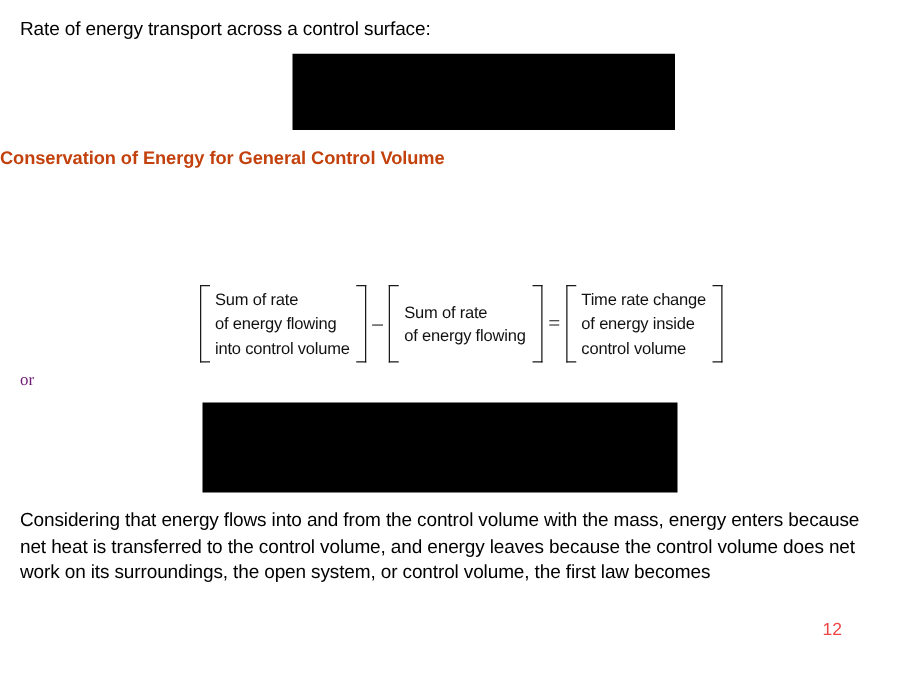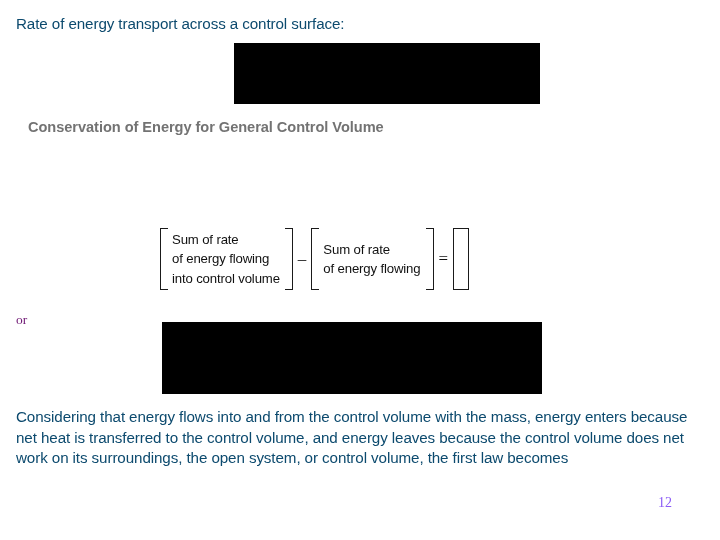--- a/index.html
+++ b/index.html
@@ -23,42 +23,42 @@
     width: 720px;
     height: 540px;
   }
 
   
   .txt {
     position: absolute;
     font-family: "Liberation Sans", sans-serif;
     font-size: 15.2px;
     line-height: 20.5px;
-    color: #0c4a6e;
+    color: #000000;
     white-space: pre-wrap;
     letter-spacing: -0.1px;
   }
 
   #lead-line {
     left: 16px;
     top: 14px;
     width: 690px;
   }
 
   #section-heading {
     position: absolute;
-    left: 28px;
+    left: 0;
     top: 118px;
     width: 690px;
     font-family: "Liberation Sans", sans-serif;
     font-size: 14.6px;
     font-weight: bold;
     line-height: 18px;
     letter-spacing: -0.05px;
-    color: #737373;
+    color: #c2410c;
   }
 
   #para-intro {
     left: 16px;
     top: 159px;
     width: 684px;
   }
 
   #para-closing {
     left: 16px;
@@ -137,35 +137,35 @@
     font-family: "Liberation Serif", serif;
     font-size: 17px;
     color: #111111;
     padding: 0 5px;
     line-height: 62px;
   }
 
   #or-label {
     position: absolute;
     left: 16px;
-    top: 312px;
+    top: 296px;
     font-family: "Liberation Serif", serif;
     font-size: 13.5px;
     line-height: 15px;
     color: #701a75;
   }
 
   #page-number {
     position: absolute;
     left: 658px;
     top: 495px;
-    font-family: Liberation Serif, serif;
+    font-family: Liberation Sans, sans-serif;
     font-size: 14px;
     line-height: 16px;
-    color: #8b5cf6;
+    color: #ef4444;
   }
 </style>
 </head>
 <body>
 
 <div class="slide">
 
   <div class="txt" id="lead-line">Rate of energy transport across a control surface:</div>
 
   <div class="blackbox" id="equation-box-surface">
@@ -196,20 +196,25 @@
         <span>Sum of rate</span>
         <span>of energy flowing</span>
       </div>
       <div class="bracket right"></div>
     </div>
 
     <div class="operator">=</div>
 
     <div class="bracket-group">
       <div class="bracket left"></div>
+      <div class="bracket-lines">
+        <span>Time rate change</span>
+        <span>of energy inside</span>
+        <span>control volume</span>
+      </div>
       <div class="bracket right"></div>
     </div>
 
   </div>
 
   <div id="or-label">or</div>
 
   <div class="blackbox" id="equation-box-firstlaw">
     
     

